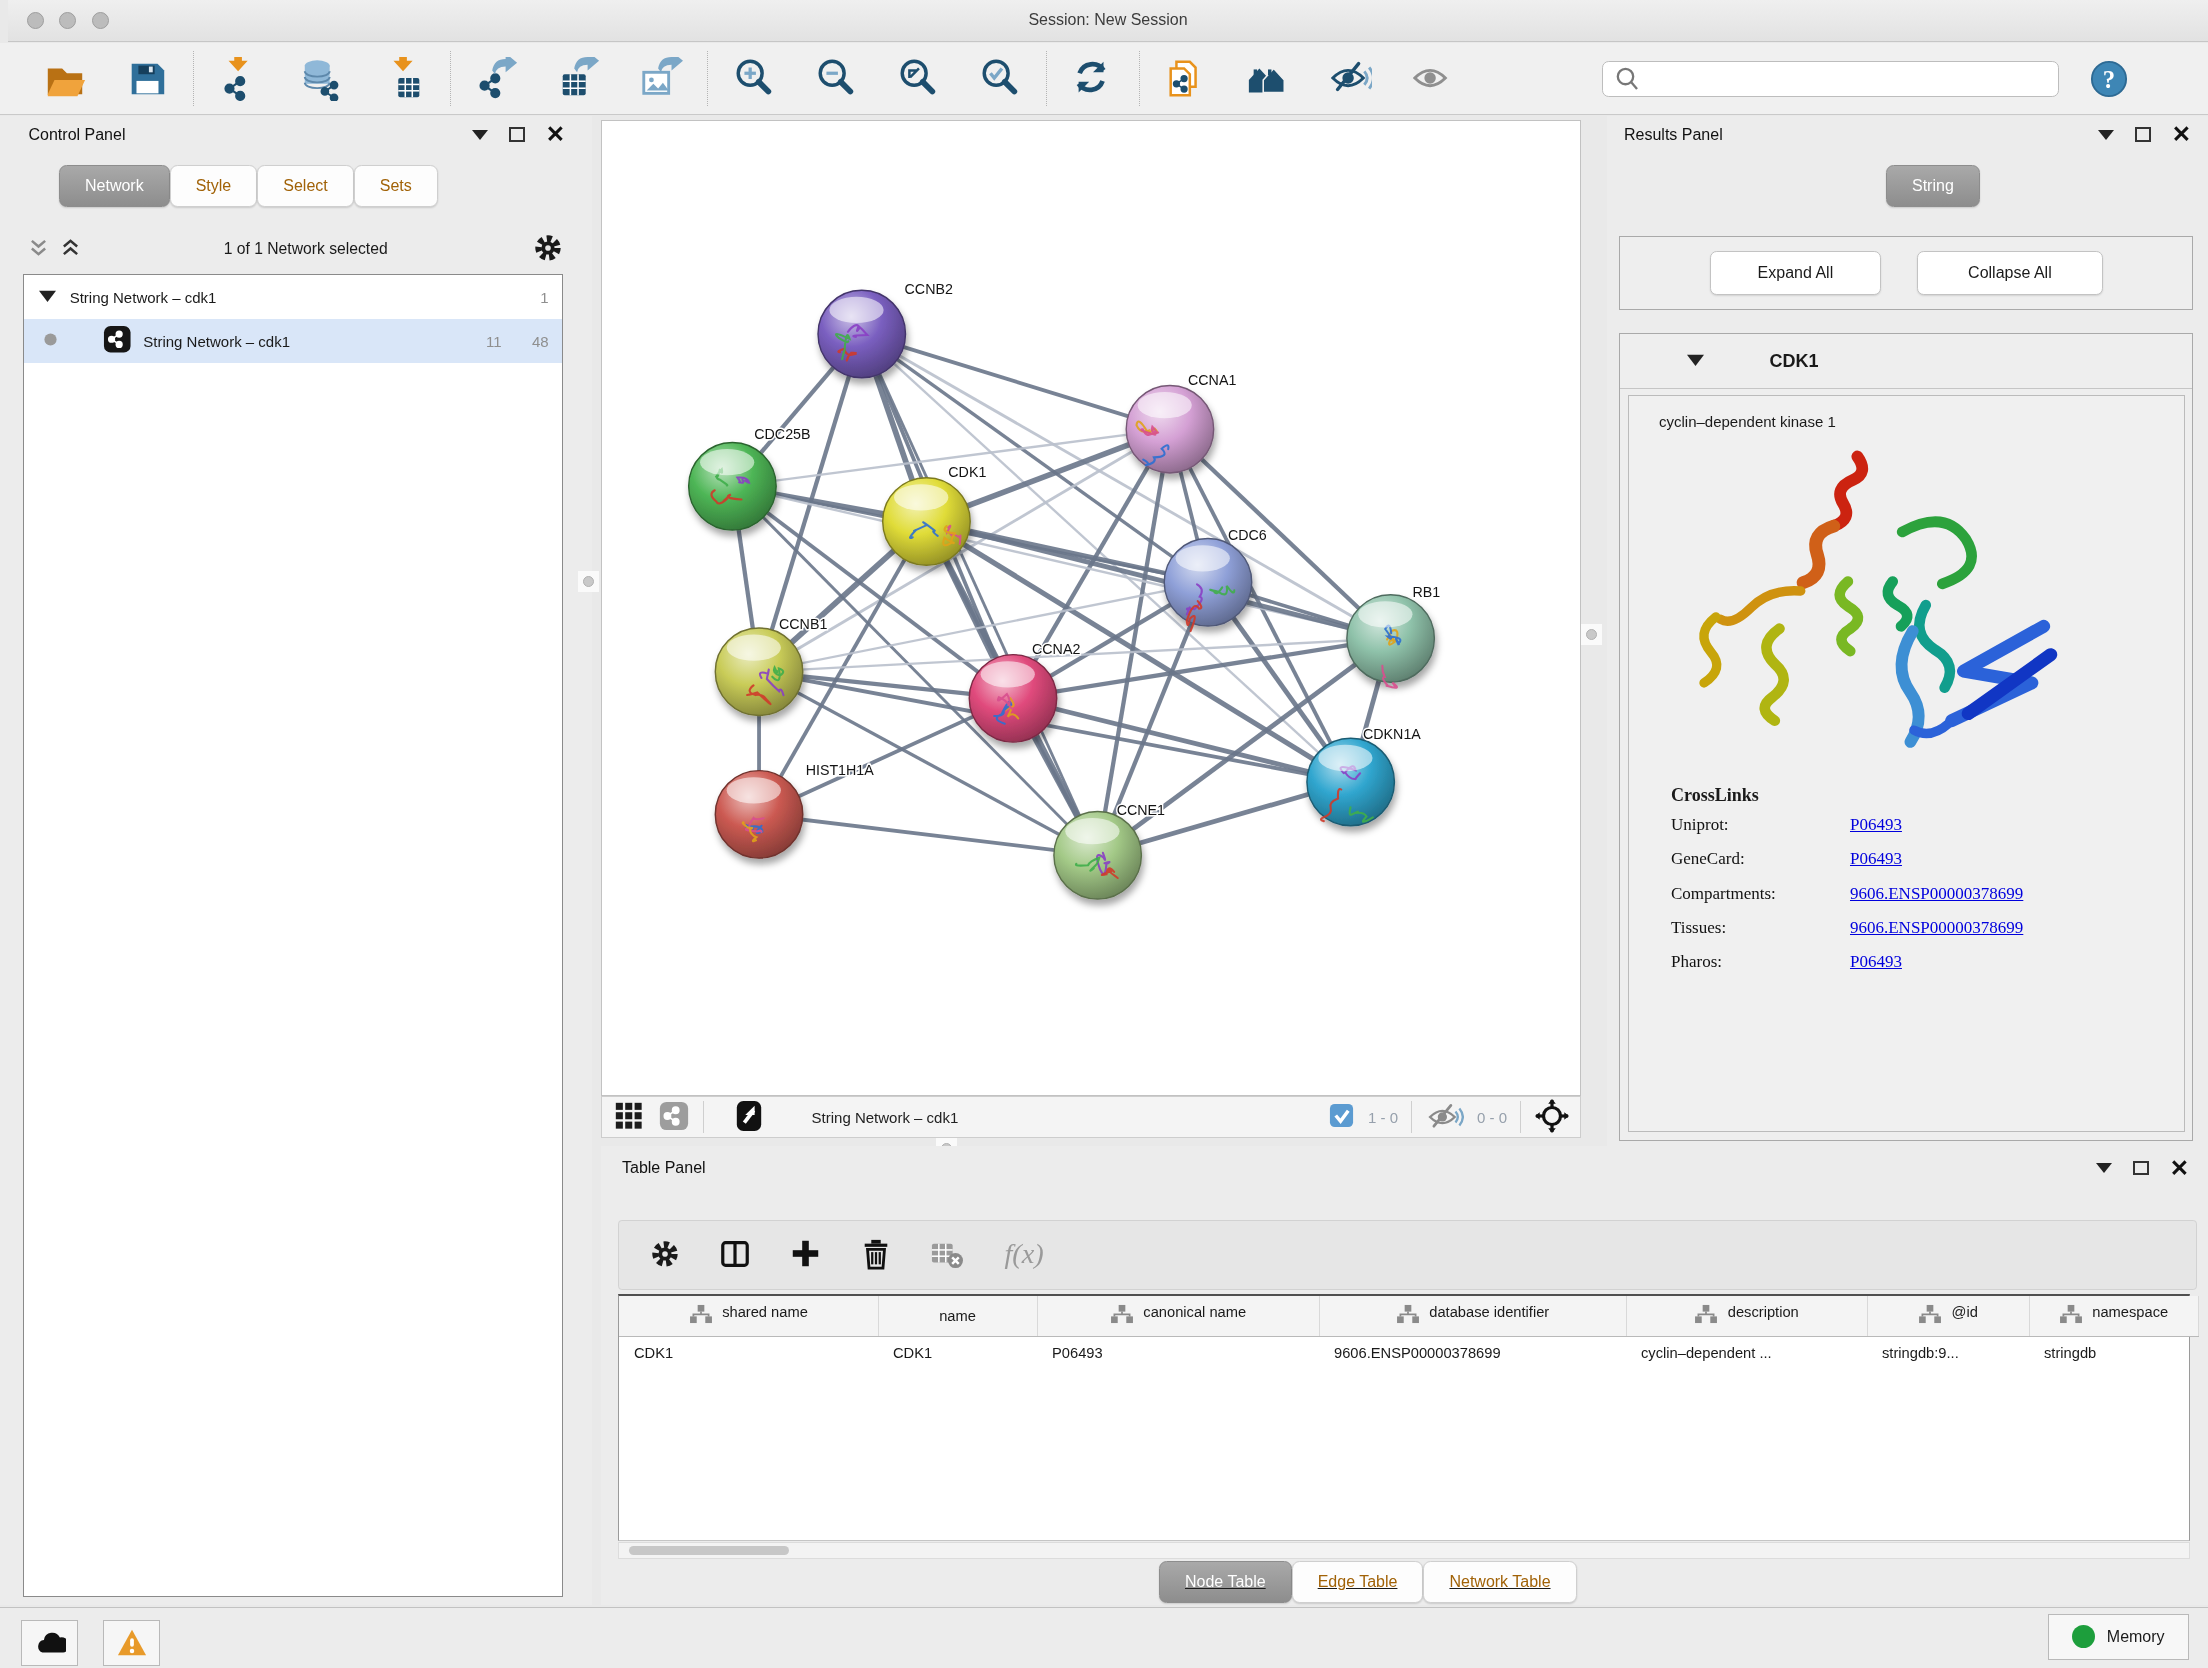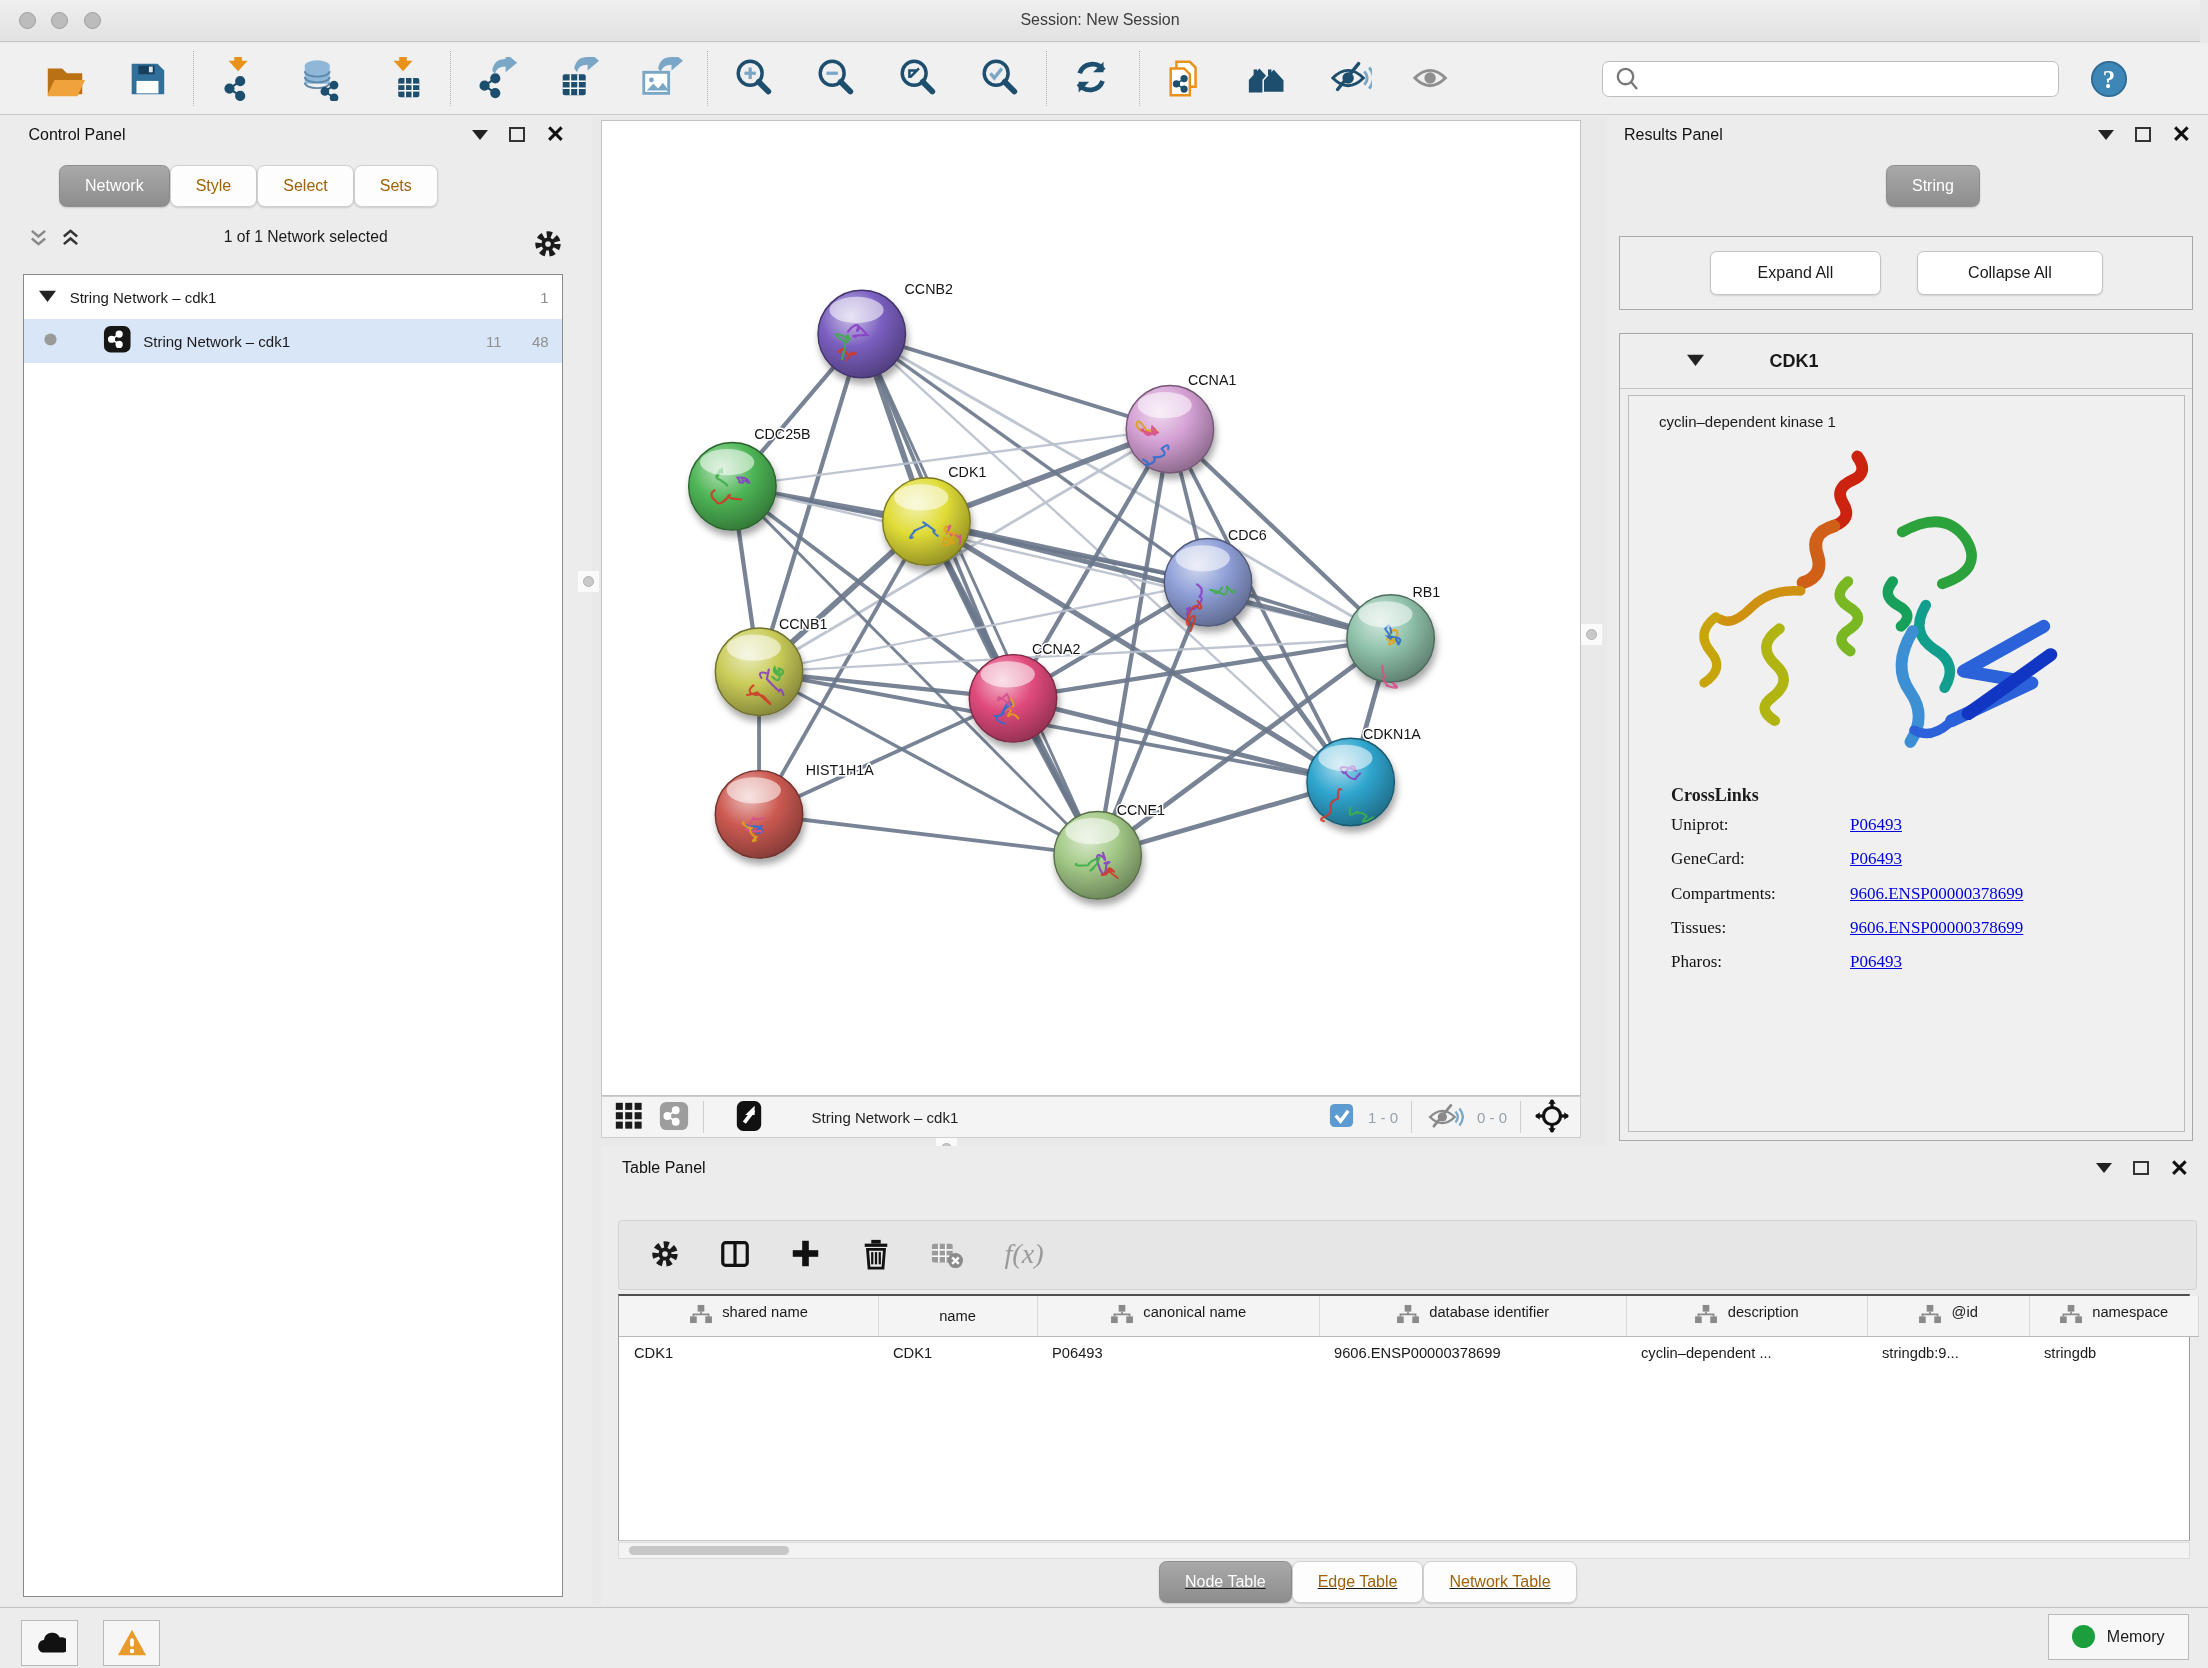--- a/index.html
+++ b/index.html
@@ -1,20 +1,20 @@
 <!DOCTYPE html>
 <html style="font-size:15px"><head>
 <meta charset="utf-8">
 <style>
   * { margin:0; padding:0; box-sizing:border-box; }
   html,body { width:2208px; height:1668px; overflow:hidden; }
   body { font-family:"Liberation Sans", sans-serif; background:#e9e9e9; position:relative; color:#1a1a1a; }
 
   
-  .titlebar { position:absolute; left:0; top:0; width:2200px; height:42px;
+  .titlebar { position:absolute; left:8px; top:0; width:2200px; height:42px;
     background:linear-gradient(#efefef,#e2e2e2); border-bottom:1px solid #c6c6c6; }
   .traffic { position:absolute; top:12.4px; width:17px; height:17px; border-radius:50%;
     background:#bcbcbc; border:1px solid #9e9e9e; }
   .win-title { position:absolute; top:10.5px; left:0; width:100%; text-align:center;
     font-size:16px; color:#3c3c3c; }
 
   
   .toolbar { position:absolute; left:0; top:43px; width:2208px; height:72px;
     background:#f0f0f0; border-bottom:1px solid #c9c9c9;
     display:flex; align-items:center; padding:0 19px; }
@@ -35,21 +35,21 @@
 
   .tab { height:42px; padding:0 25px; background:#fdfdfd; border:1px solid #cfcfcf;
     display:flex; align-items:center; justify-content:center; font-size:16px; color:#a16207;
     border-radius:7.6px; box-shadow:0 1px 1.9px rgba(0,0,0,.15); cursor:pointer; }
   .tab.active { background:linear-gradient(#a9a9a9,#8d8d8d); color:#fff; border-color:#8d8d8d; }
 
   
   .control-panel { position:absolute; left:0; top:116px; width:592px; height:1489px; background:#ececec; }
   .cp-head { position:absolute; left:28.5px; top:9.5px; right:27px; display:flex; align-items:center; }
   .cp-tabs { position:absolute; left:59px; top:49px; display:flex; }
-  .cp-row2 { position:absolute; left:28.5px; top:112px; right:28.5px; height:42px; display:flex; align-items:flex-start; }
+  .cp-row2 { position:absolute; left:28.5px; top:112px; right:28.5px; height:42px; display:flex; align-items:center; }
   .tree-box { position:absolute; left:23px; top:158px; width:540px; bottom:7.6px; background:#fff; border:1.4px solid #8a8a8a; }
   .tree-row { height:44px; display:flex; align-items:center; font-size:15px; gap:11.4px; padding:0 13.3px; }
   .tree-row.selected { background:#d9e6f8; }
   .tree-count { color:#8f8f8f; }
 
   
   .net-canvas { position:absolute; left:601px; top:120px; width:980px; height:976px;
     background:#fff; border:1px solid #c2c2c2; }
   .net-footer { position:absolute; left:601px; top:1096px; width:980px; height:42px;
     background:#f4f4f4; border:1px solid #cdcdcd; display:flex; align-items:center; padding:0 11.4px; gap:13.3px; }

